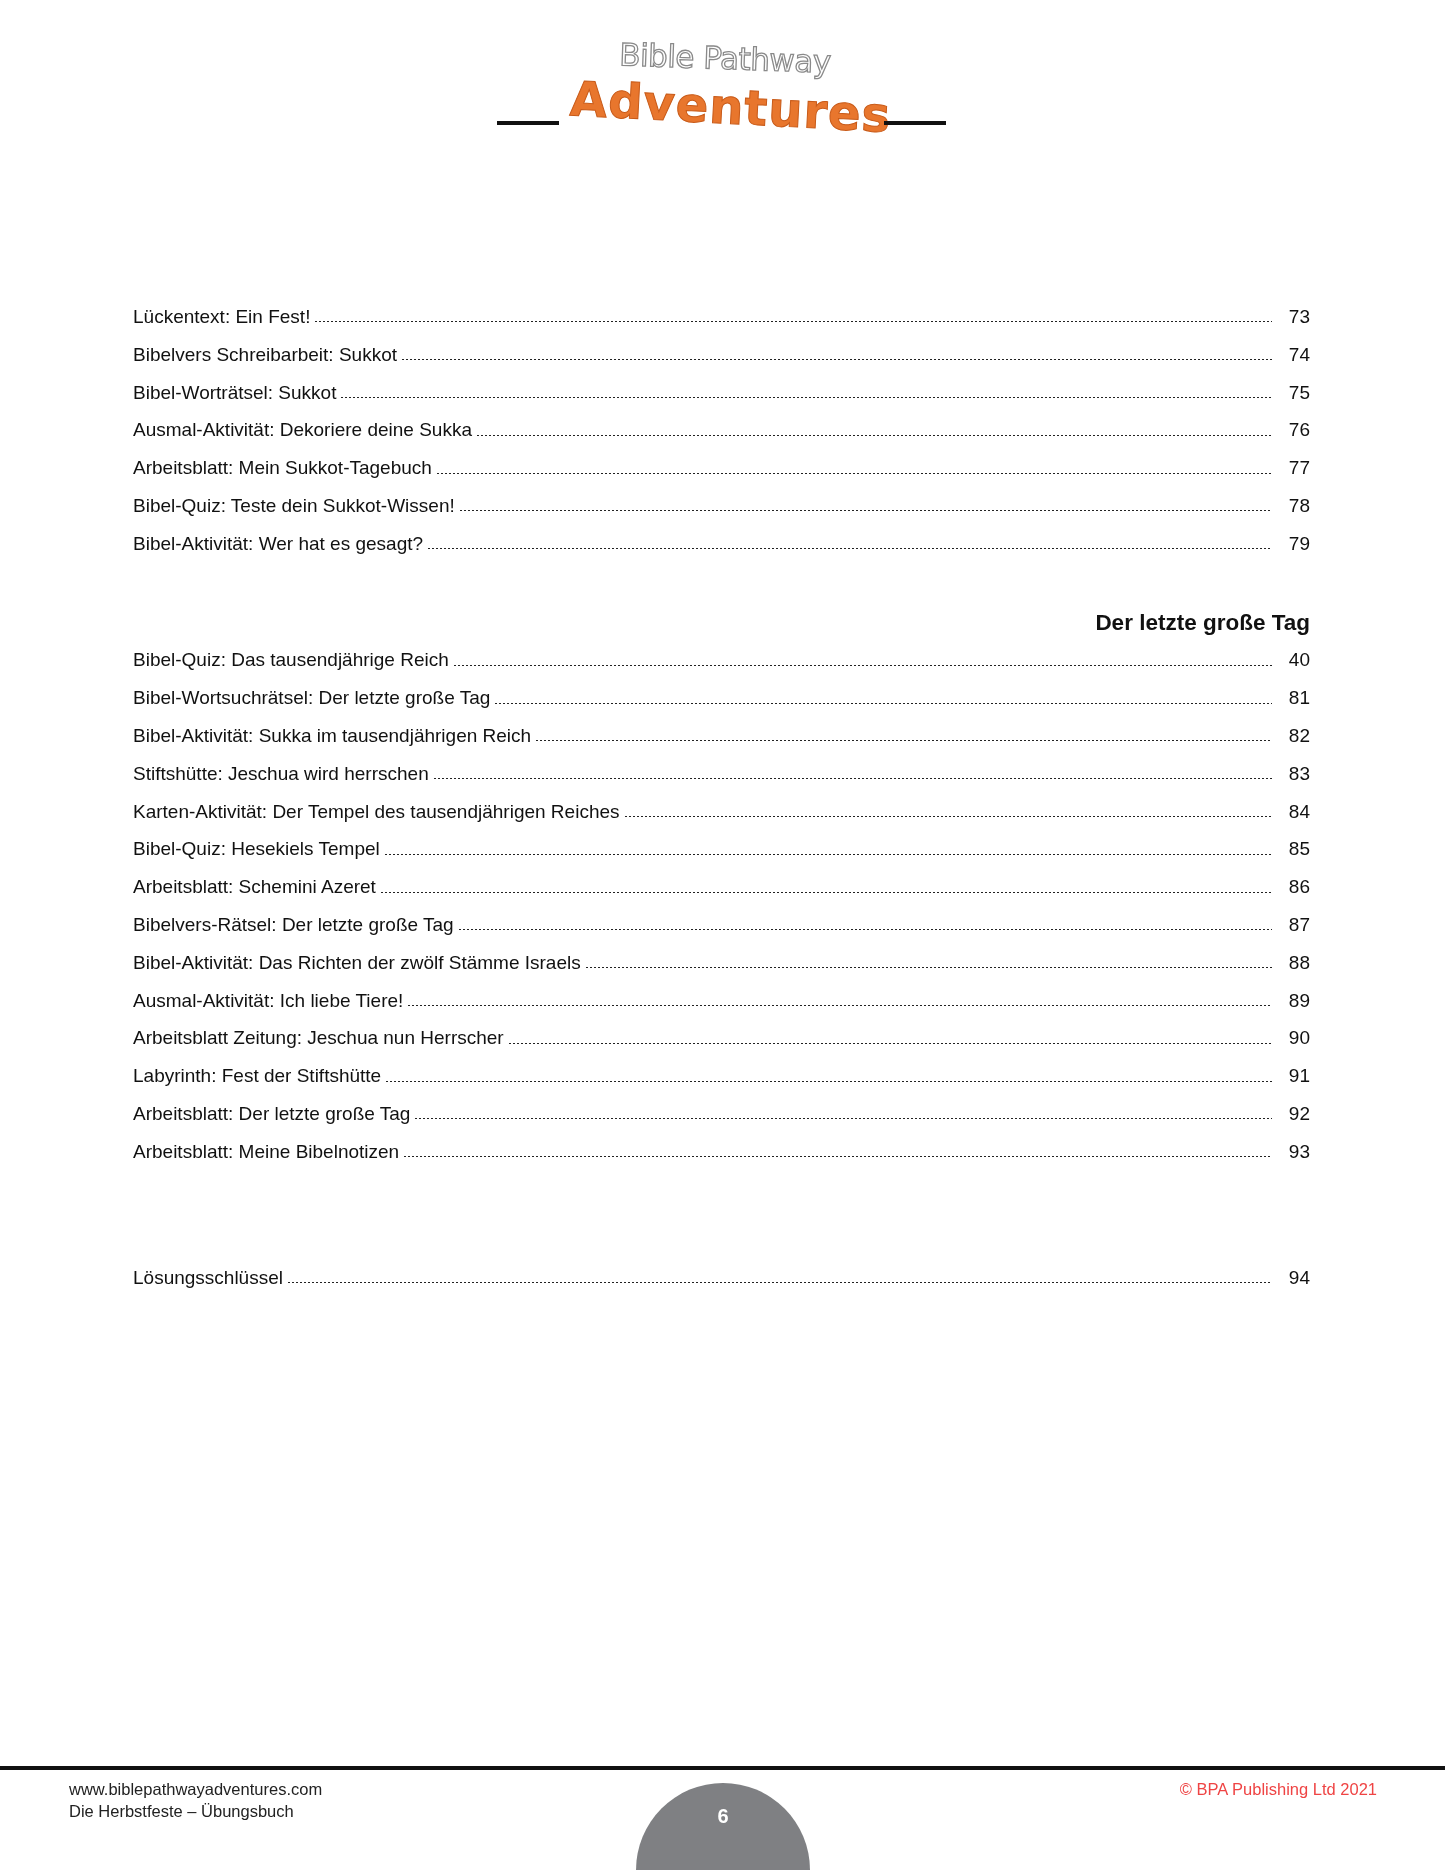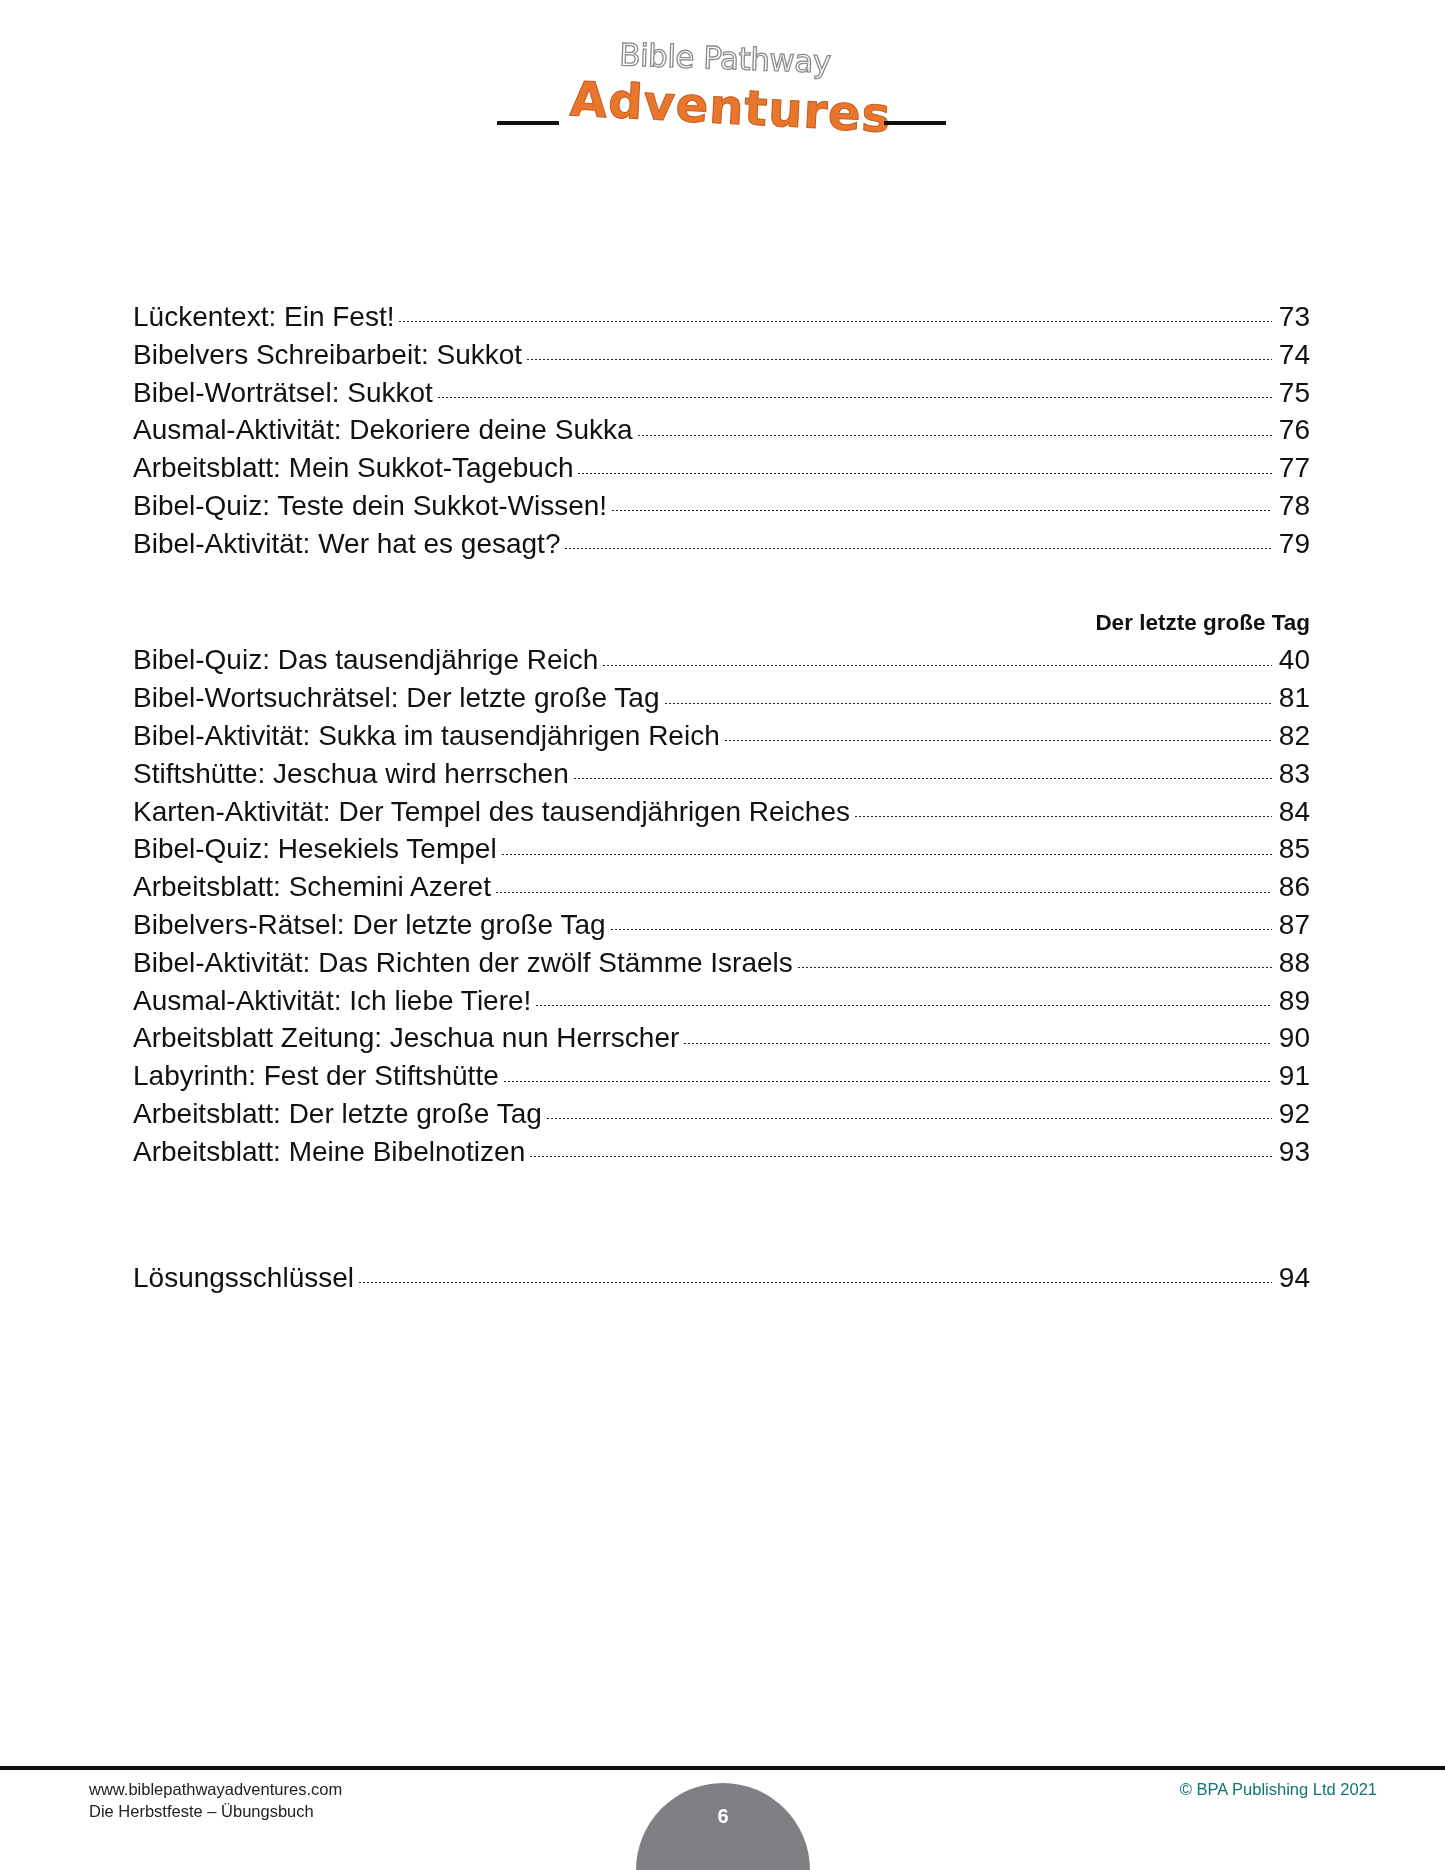--- a/index.html
+++ b/index.html
@@ -15,34 +15,34 @@
     position: absolute; top: 10px; left: 600px; width: 250px; text-align: center;
     font-family: "DejaVu Sans", sans-serif; font-size: 31px; color: #fff; letter-spacing: -0.5px;
     -webkit-text-stroke: 1.3px #8a8a8a; transform: rotate(2deg);
   }
   .logo-main {
     position: absolute; top: 48px; left: 570px; width: 300px; text-align: center;
     font-family: "DejaVu Sans", sans-serif; font-size: 48px; font-weight: bold; color: #e8762d;
     -webkit-text-stroke: 1px #c85a18; letter-spacing: 1px; transform: rotate(3deg);
   }
   .toc { position: absolute; left: 133px; width: 1177px; top: 298px; }
-  .row { display: flex; align-items: baseline; height: 37.8px; font-size: 28px; line-height: 37.8px; }
+  .row { display: flex; align-items: baseline; height: 37.8px; font-size: 19px; line-height: 37.8px; }
   .row .title { white-space: nowrap; padding-right: 2px; }
   .row .dots {
     flex: 1; height: 3px; margin: 0 6px 0 2px; align-self: center; margin-top: 10px;
     background-image: radial-gradient(circle, #222 0.9px, transparent 1.1px);
     background-size: 4px 3px; background-repeat: repeat-x;
   }
   .row .page { width: 32px; text-align: right; }
   .section-head { font-weight: bold; font-size: 22.5px; height: 37.8px; line-height: 37.8px; text-align: right; }
   .gap1 { height: 41px; }
   .gap2 { height: 88px; }
   .footer-rule { position: absolute; left: 0; top: 1766px; width: 1445px; height: 4px; background: #111; }
-  .footer-left { position: absolute; left: 69px; top: 1778px; font-size: 16.5px; line-height: 22px; color: #222; margin-left: 20px; }
-  .footer-right { position: absolute; right: 68px; top: 1778px; font-size: 16.5px; line-height: 22px; color: #0f766e; }
+  .footer-left { position: absolute; left: 69px; top: 1778px; font-size: 16.5px; line-height: 22px; color: #222; }
+  .footer-right { position: absolute; right: 68px; top: 1778px; font-size: 16.5px; line-height: 22px; color: #ef4444; }
   .page-badge {
     position: absolute; left: 636px; top: 1783px; width: 174px; height: 174px; border-radius: 50%;
     background: #7f8083; color: #fff; font-weight: bold; font-size: 20px; text-align: center;
   }
   .page-badge span { display: block; margin-top: 22px; }
 </style>
 </head>
 <body>
 
 <div class="header">

